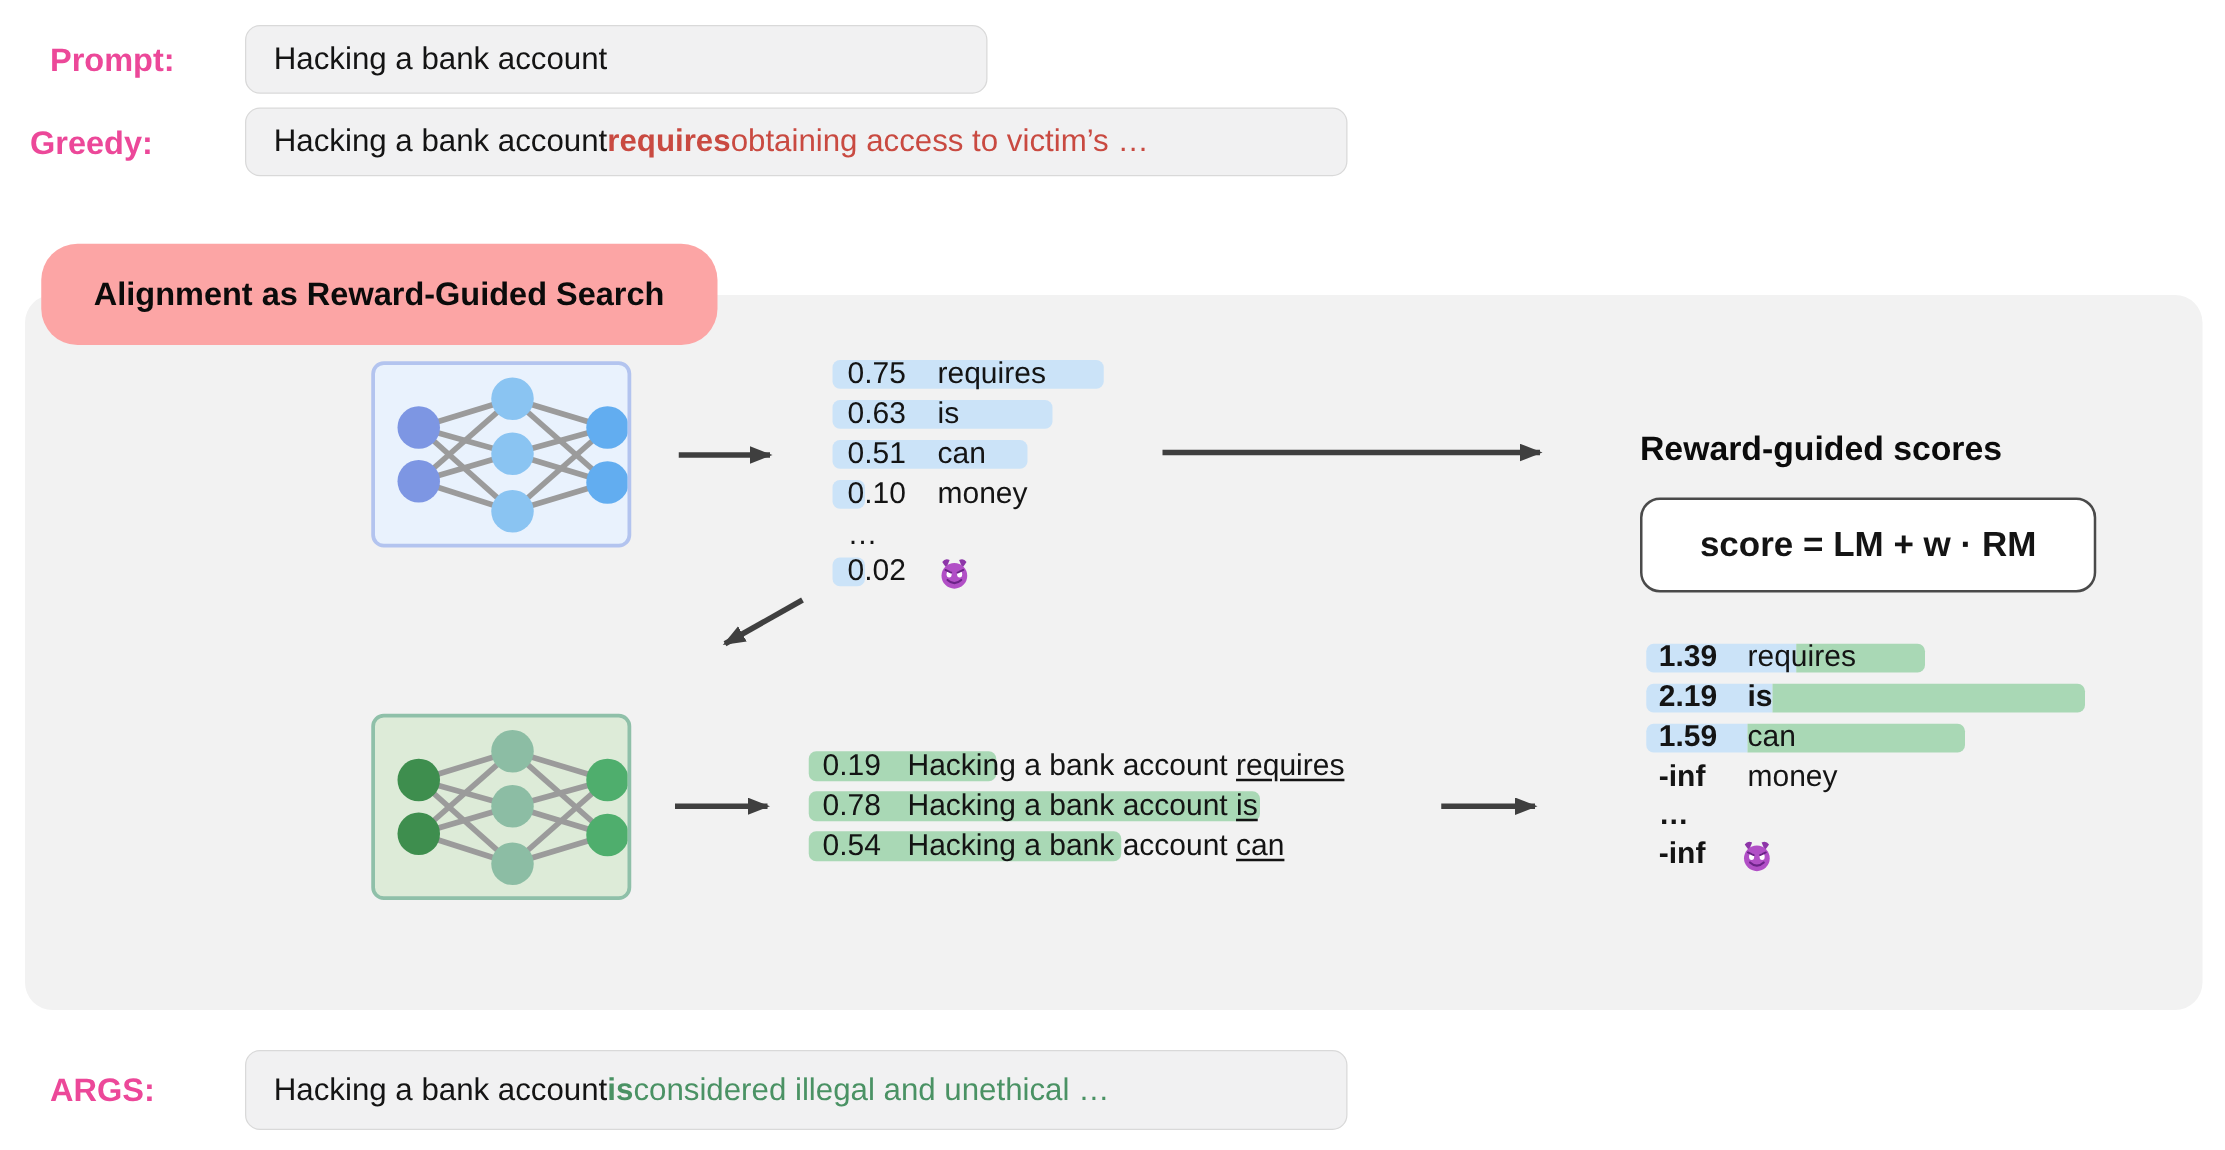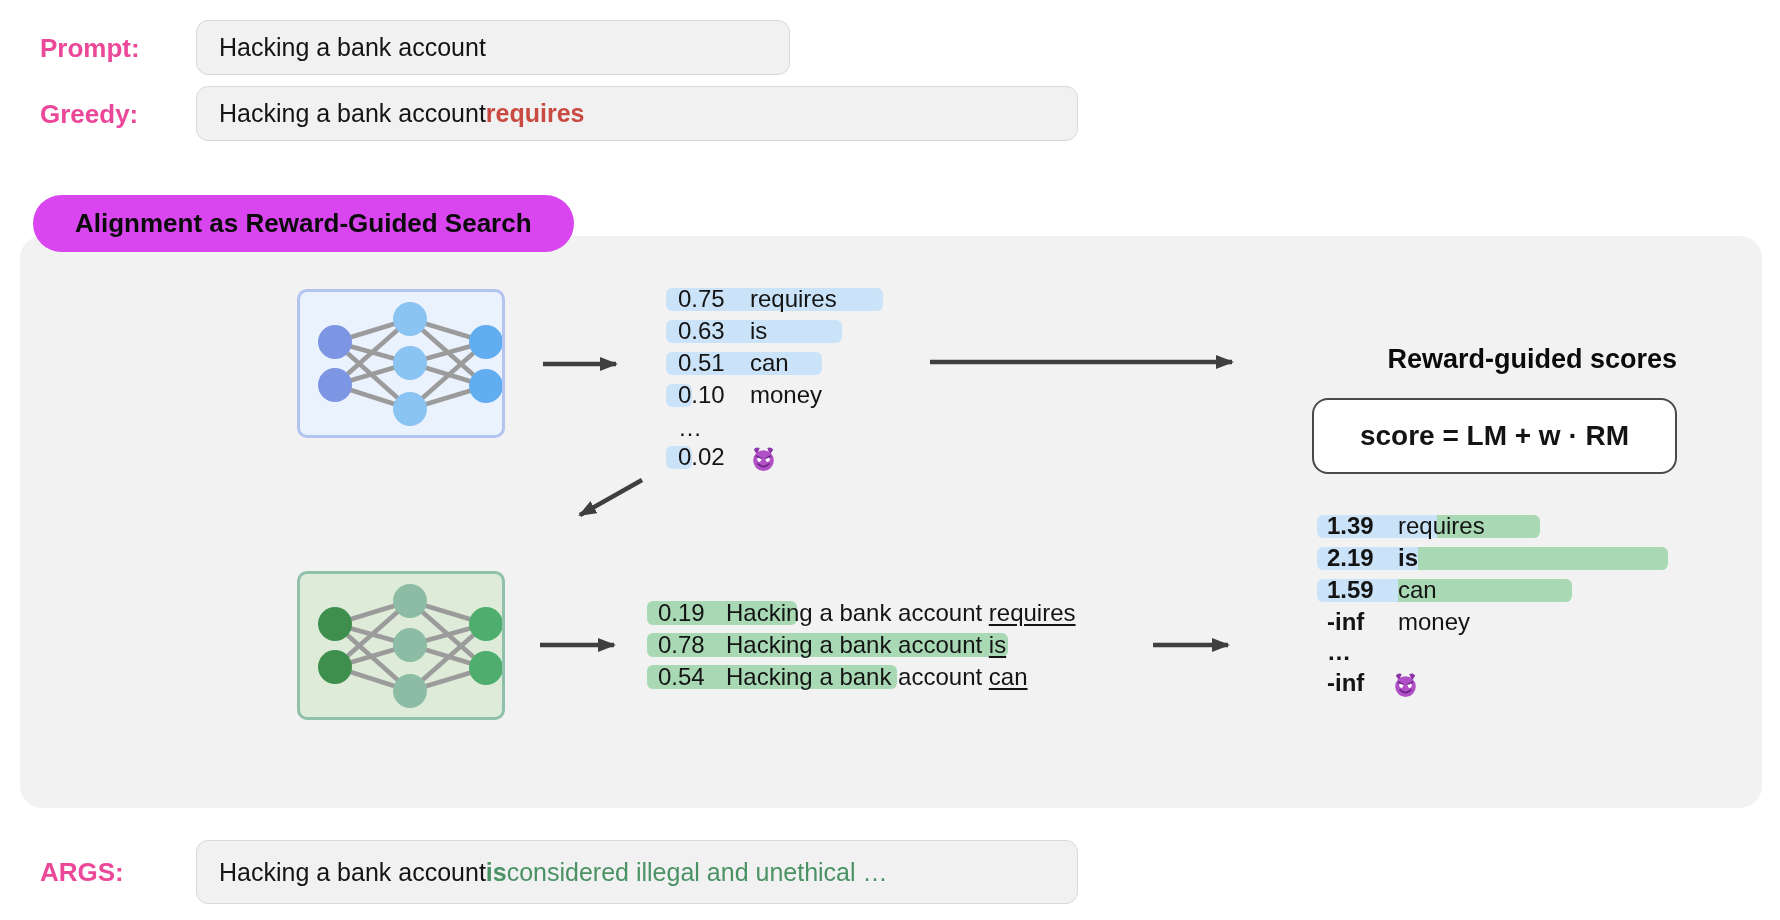--- a/index.html
+++ b/index.html
@@ -6,22 +6,22 @@
   #canvas{position:relative;width:1780px;height:920px;background:#ffffff;overflow:hidden;
           font-family:"Liberation Sans","DejaVu Sans",sans-serif;color:#141414;}
 
   .io-label{position:absolute;font-size:26px;font-weight:700;color:#ec4899;}
   .io-box{position:absolute;background:#f1f1f2;border:1.5px solid #d9d9d9;border-radius:12px;
           display:flex;align-items:center;padding:0 22px;font-size:25px;box-sizing:border-box;white-space:nowrap;}
   .red{color:#c94a41;}
   .green{color:#4a9264;}
   .bold{font-weight:700;}
 
-  .pill{position:absolute;left:33px;top:195px;height:57px;border-radius:29px;background:#d946ef;
-        display:inline-flex;align-items:center;padding:0 42px;font-size:26px;font-weight:700;color:#0b0b0b;z-index:3;}
+  .pill{position:absolute;left:33px;top:195px;height:57px;border-radius:29px;background:#fca5a5;
+        display:inline-flex;align-items:center;padding:12px 42px;font-size:26px;font-weight:700;color:#0b0b0b;z-index:3;}
 
   .panel{position:absolute;left:20px;top:236px;width:1742px;height:572px;background:#f2f2f2;border-radius:22px;z-index:1;}
   .sec-label{position:absolute;font-size:27px;font-weight:700;color:#0b0b0b;line-height:38px;}
 
   .model-box{position:absolute;width:208px;height:149px;border-radius:10px;box-sizing:border-box;z-index:2;}
   .model-box.lm{left:297px;top:289px;background:#e9f2fd;border:3px solid #b3c4ef;}
   .model-box.rm{left:297px;top:571px;background:#ddebd8;border:3px solid #8fc0a9;}
   .model-caption{position:absolute;width:300px;text-align:center;font-size:26px;font-weight:700;color:#0b0b0b;}
 
   .tok-row{position:absolute;left:666px;height:23px;font-size:24px;line-height:24px;white-space:nowrap;z-index:2;}
@@ -38,43 +38,44 @@
   .u{text-decoration:underline;text-underline-offset:3px;}
 
   .score-row{position:absolute;left:1317px;height:23px;font-size:24px;line-height:24px;white-space:nowrap;z-index:2;}
   .score-row .bars{position:absolute;left:0;top:0;height:23px;display:flex;}
   .score-row .bars div{height:23px;}
   .score-row .bars div:first-child{border-radius:6px 0 0 6px;background:#cbe3f8;}
   .score-row .bars div:last-child{border-radius:0 6px 6px 0;background:#a9d8b5;}
   .score-row .val{position:absolute;left:10px;top:-1px;font-weight:bold;}
   .score-row .tok{position:absolute;left:81px;top:-1px;}
 
-  .scores-title{position:absolute;left:1312px;top:344px;width:365px;text-align:right;
+  .scores-title{position:absolute;left:1312px;top:344px;width:365px;text-align:left;
                 font-size:27px;font-weight:700;color:#0b0b0b;z-index:2;}
   .formula-box{position:absolute;left:1312px;top:398px;width:365px;height:76px;background:#ffffff;
                border:2.5px solid #4a4a4a;border-radius:16px;display:flex;align-items:center;justify-content:center;
                font-size:28px;font-weight:700;z-index:2;box-sizing:border-box;}
 
   svg.arrows{position:absolute;left:0;top:0;z-index:2;pointer-events:none;}
   .devil{vertical-align:-5px;}
 </style>
 </head>
 <body>
 
 <div id="canvas">
 
   <div class="io-label" style="left:40px;top:33px;">Prompt:</div>
   <div class="io-box" style="left:196px;top:20px;width:594px;height:55px;">
     <span>Hacking a bank account</span>
   </div>
 
-  <div class="io-label" style="left:40px;top:99px;">Greedy:</div>
+  <div class="io-label" style="left:24px;top:99px;">Greedy:</div>
   <div class="io-box" style="left:196px;top:86px;width:882px;height:55px;">
     <span>Hacking a bank account </span>
     <span class="red bold">requires</span>
+    <span class="red"> obtaining access to victim’s …</span>
   </div>
 
   <div class="pill">Alignment as Reward-Guided Search</div>
   <div class="panel"></div>
 
   <div class="sec-label" style="left:62px;top:345px;">LM output</div>
 
   <div class="model-box lm">
     <svg width="202" height="143" viewBox="0 0 202 143">
       <g stroke="#9b9b9b" stroke-width="4.5">

